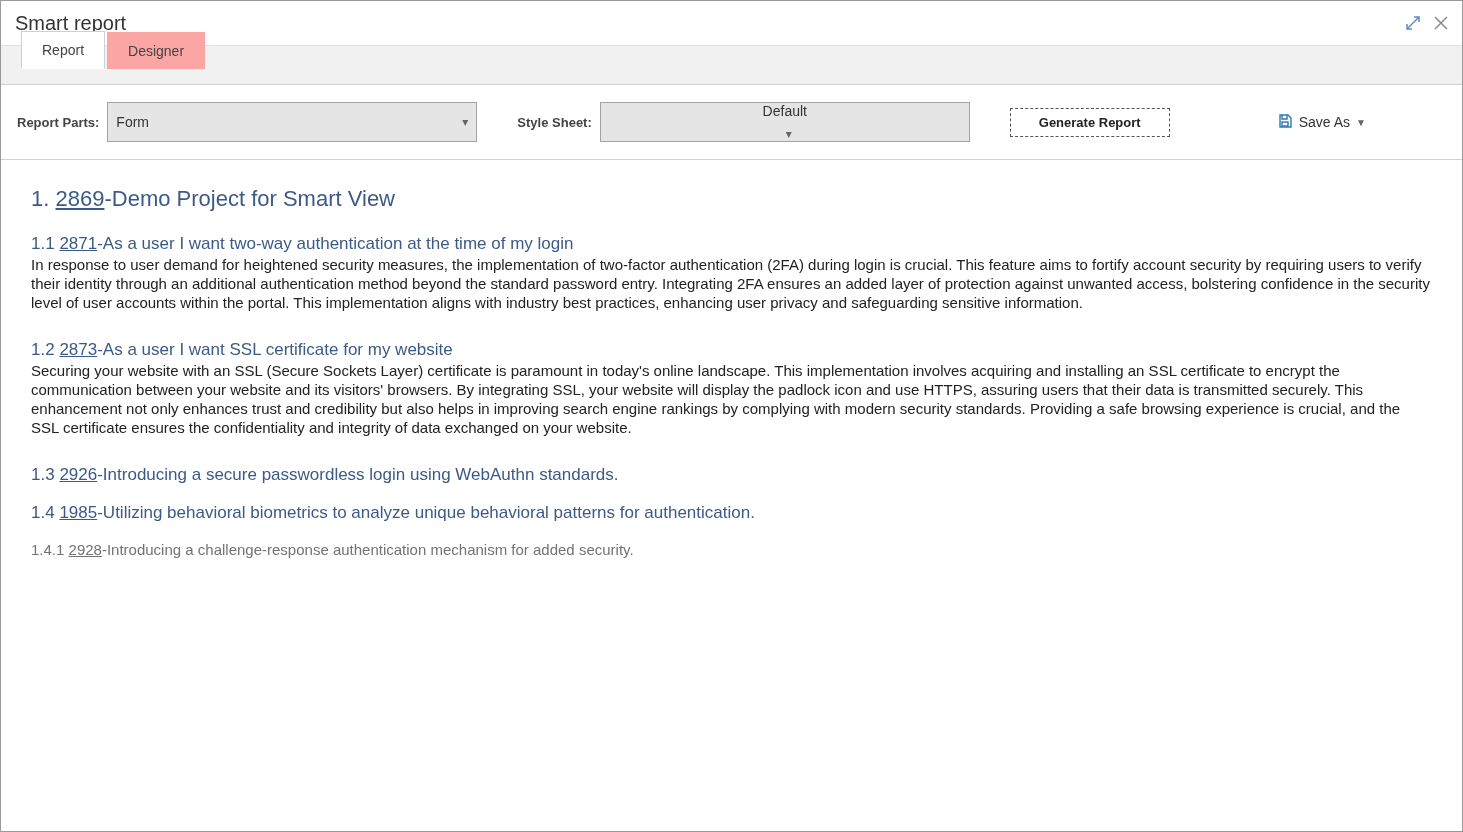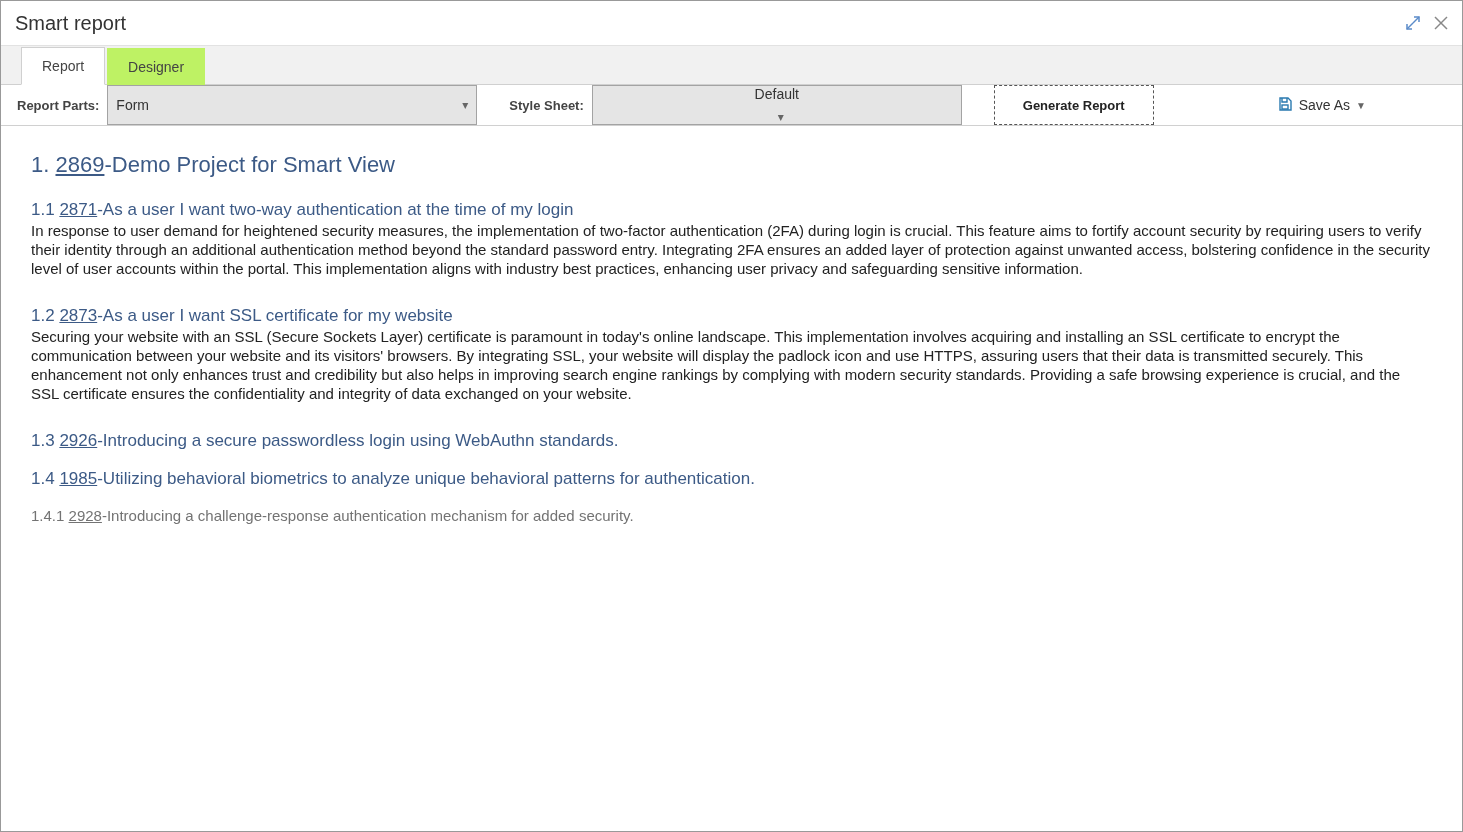--- a/index.html
+++ b/index.html
@@ -25,45 +25,46 @@
       color: #333;
     }
     .window-controls { display: flex; gap: 10px; align-items: center; }
     .window-controls .icon { width: 18px; height: 18px; display: flex; align-items: center; justify-content: center; cursor: pointer; color: #5b8bc9; }
     .window-controls .icon.close { color: #888; }
     .tabbar {
       display: flex;
       background: #f1f1f1;
       border-top: 1px solid #e2e2e2;
       border-bottom: 1px solid #d0d0d0;
-      padding: 10px 20px;
+      padding: 16px 20px;
       height: 40px;
-      align-items: center;
+      align-items: flex-end;
     }
     .tab {
       padding: 10px 20px;
       font-size: 14px;
       color: #444;
       cursor: pointer;
       border: 1px solid transparent;
       border-bottom: none;
-      background: #bef264;
+      background: #fca5a5;
       margin-right: 2px;
       position: relative;
       top: 1px;
     }
     .tab.active {
       background: #fff;
       border: 1px solid #d0d0d0;
       border-bottom: 1px solid #fff;
     }
     .toolbar {
       display: flex;
-      gap: 32px;
-      padding: 0 16px;
+      align-items: center;
+      gap: 40px;
+      padding: 17px 16px;
       border-bottom: 1px solid #d0d0d0;
     }
     .field { display: flex; align-items: center; gap: 8px; }
     .field label { font-size: 13px; font-weight: 600; color: #444; }
     .select {
       display: flex;
       align-items: center;
       justify-content: space-between;
       border: 1px solid #a3a3a3;
       background: #e5e5e5;

